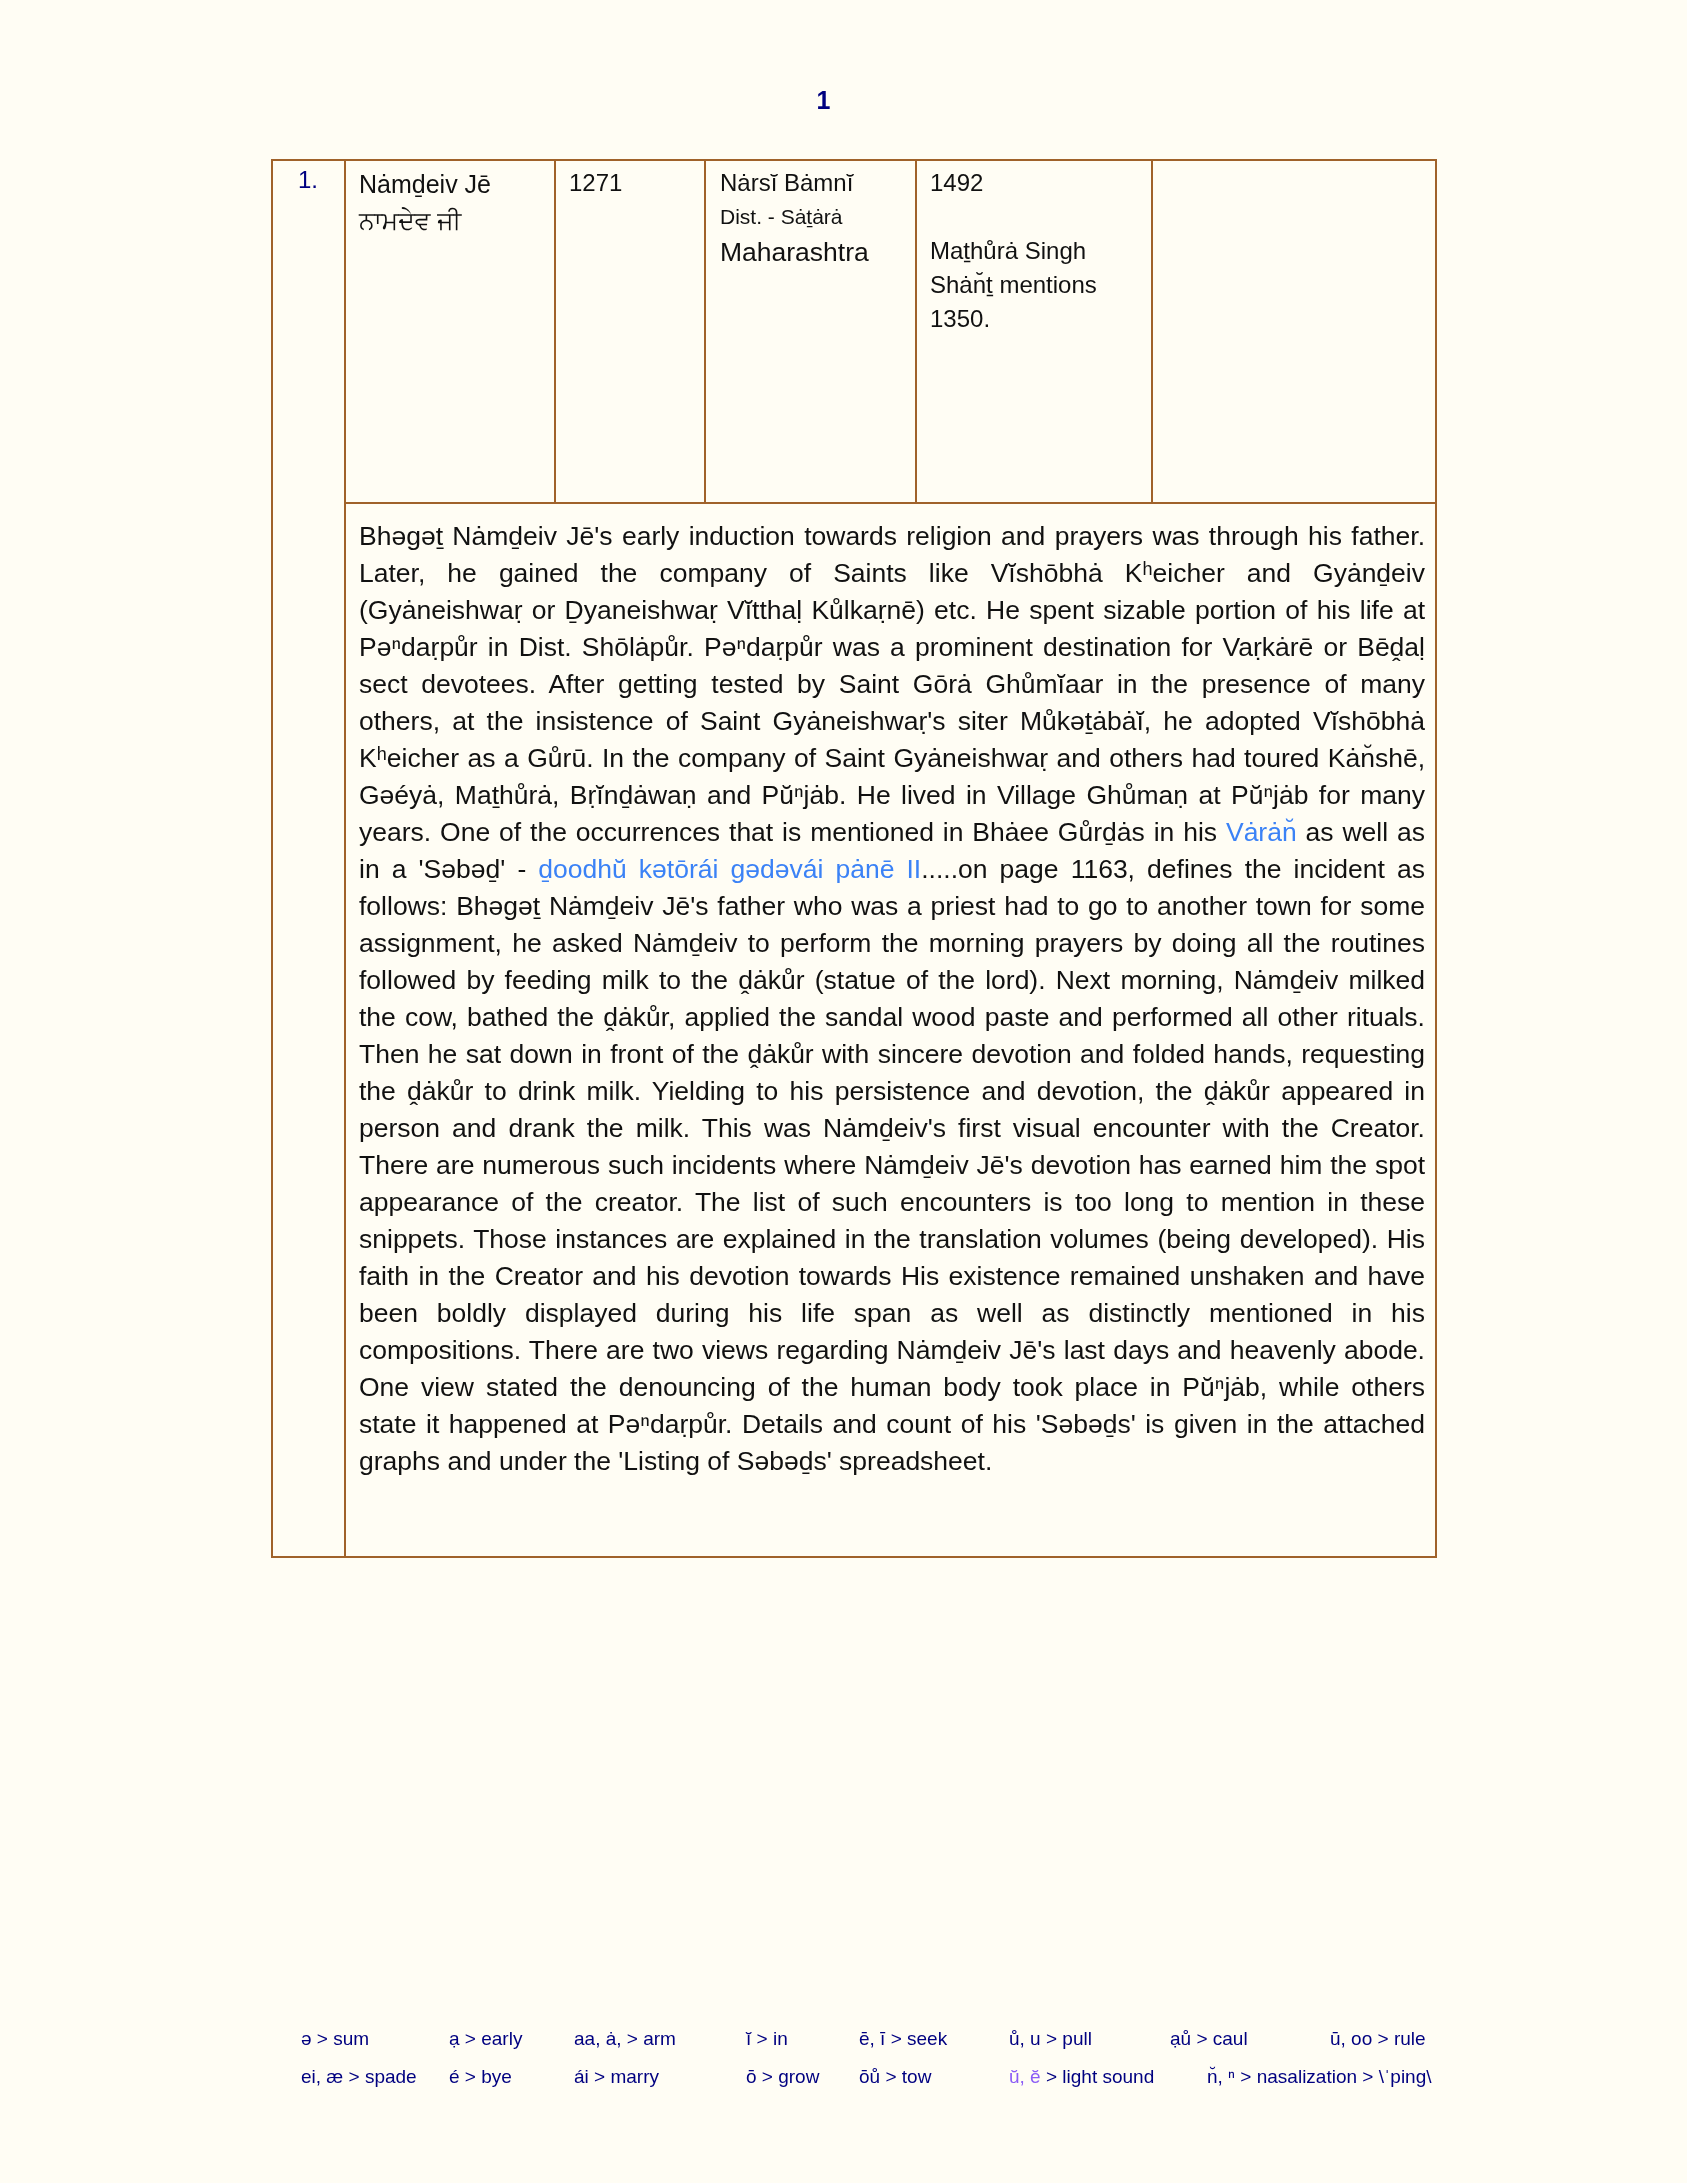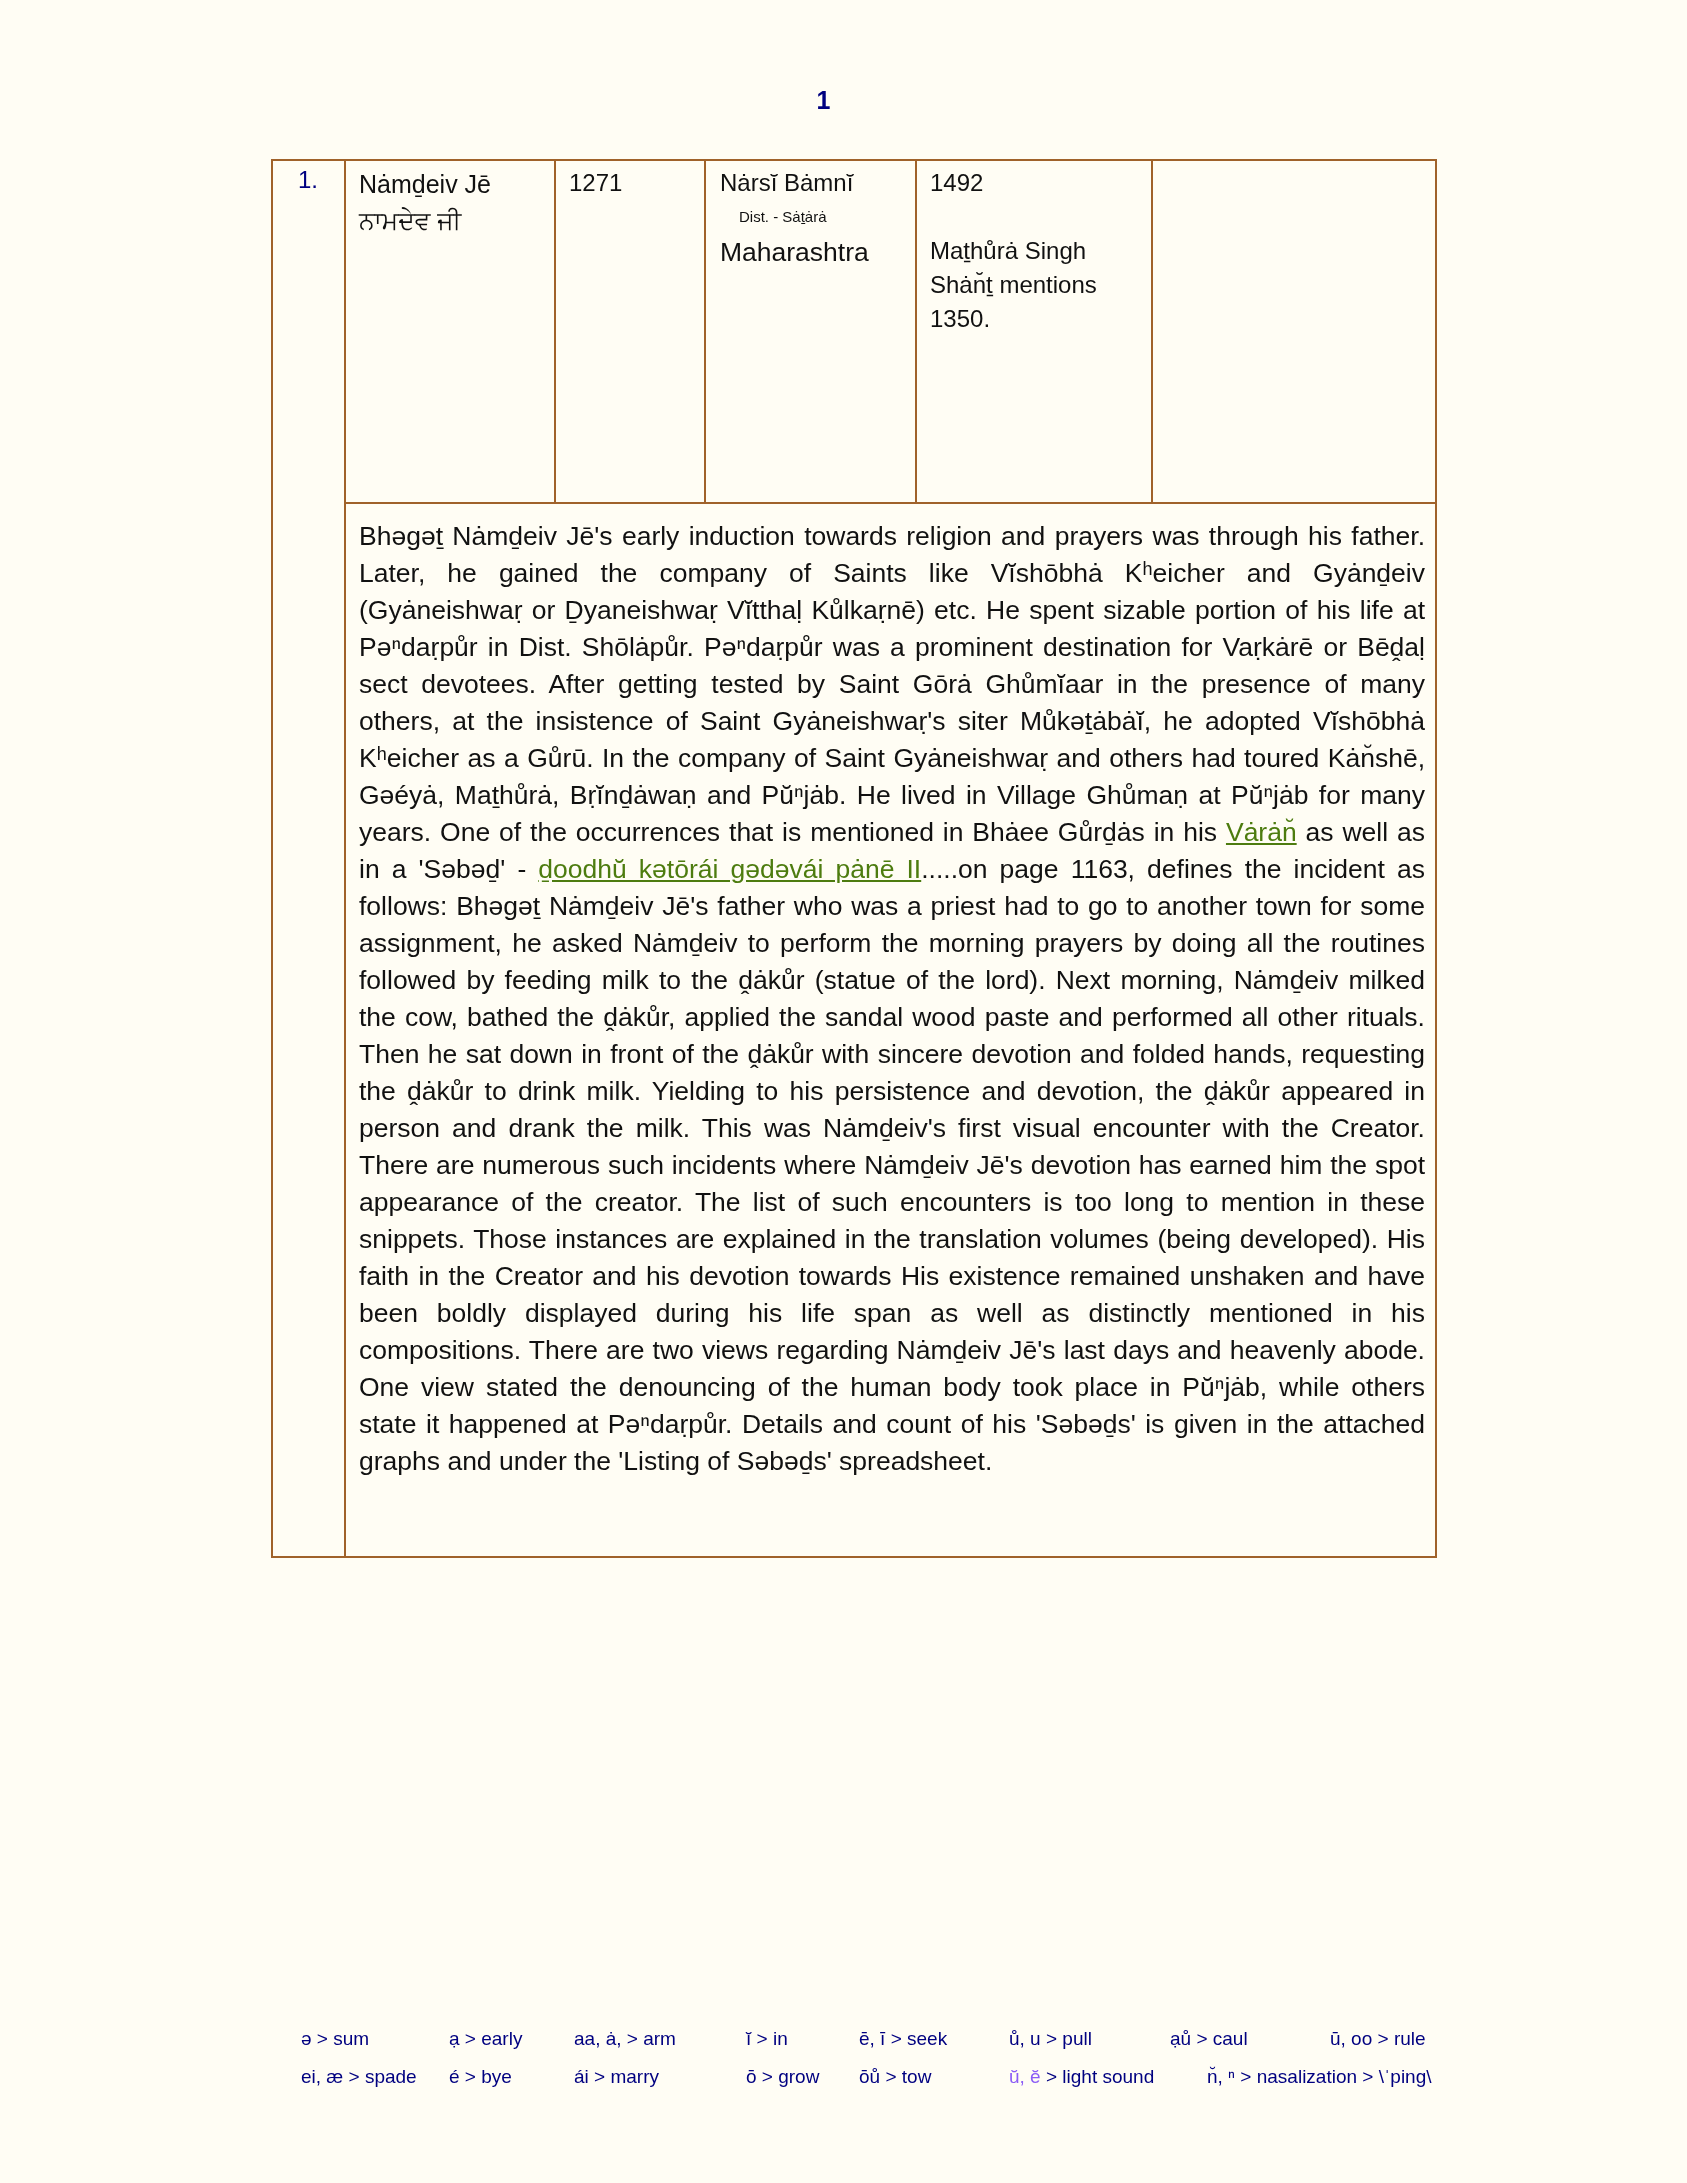--- a/index.html
+++ b/index.html
@@ -14,23 +14,23 @@
   }
   .tbl {
     position:absolute; left:271px; top:159px; width:1166px; height:1399px;
     border:2px solid #a0622a; box-sizing:border-box;
   }
   .vline { position:absolute; top:0; width:2px; background:#a0622a; }
   .hline { position:absolute; height:2px; background:#a0622a; }
   .cell { position:absolute; box-sizing:border-box; font-family:"Liberation Sans", sans-serif; }
   .num { color:#000080; font-size:24px; }
   .t38 { font-size:25px; line-height:36px; }
-  .t34 { font-size:15px; line-height:34px;margin-left:19px; }
+  .t34 { font-size:21px; line-height:34px; }
   .t36 { font-size:24px; line-height:34px; }
-  .blue { color:#4d7c0f;text-decoration:underline; }
+  .blue { color:#3b82f6; }
   .grey { color:#8b5cf6; }
   .para {
     font-family:"Liberation Sans", sans-serif; font-size:26.5px; line-height:37px;
     text-align:justify; color:#111;
   }
   .rel { padding-left:73px; }
   .legend {
     position:absolute; font-family:"Liberation Sans", sans-serif; font-size:19px; color:#000080;
   }
   .legend span.item { position:absolute; white-space:nowrap; }

